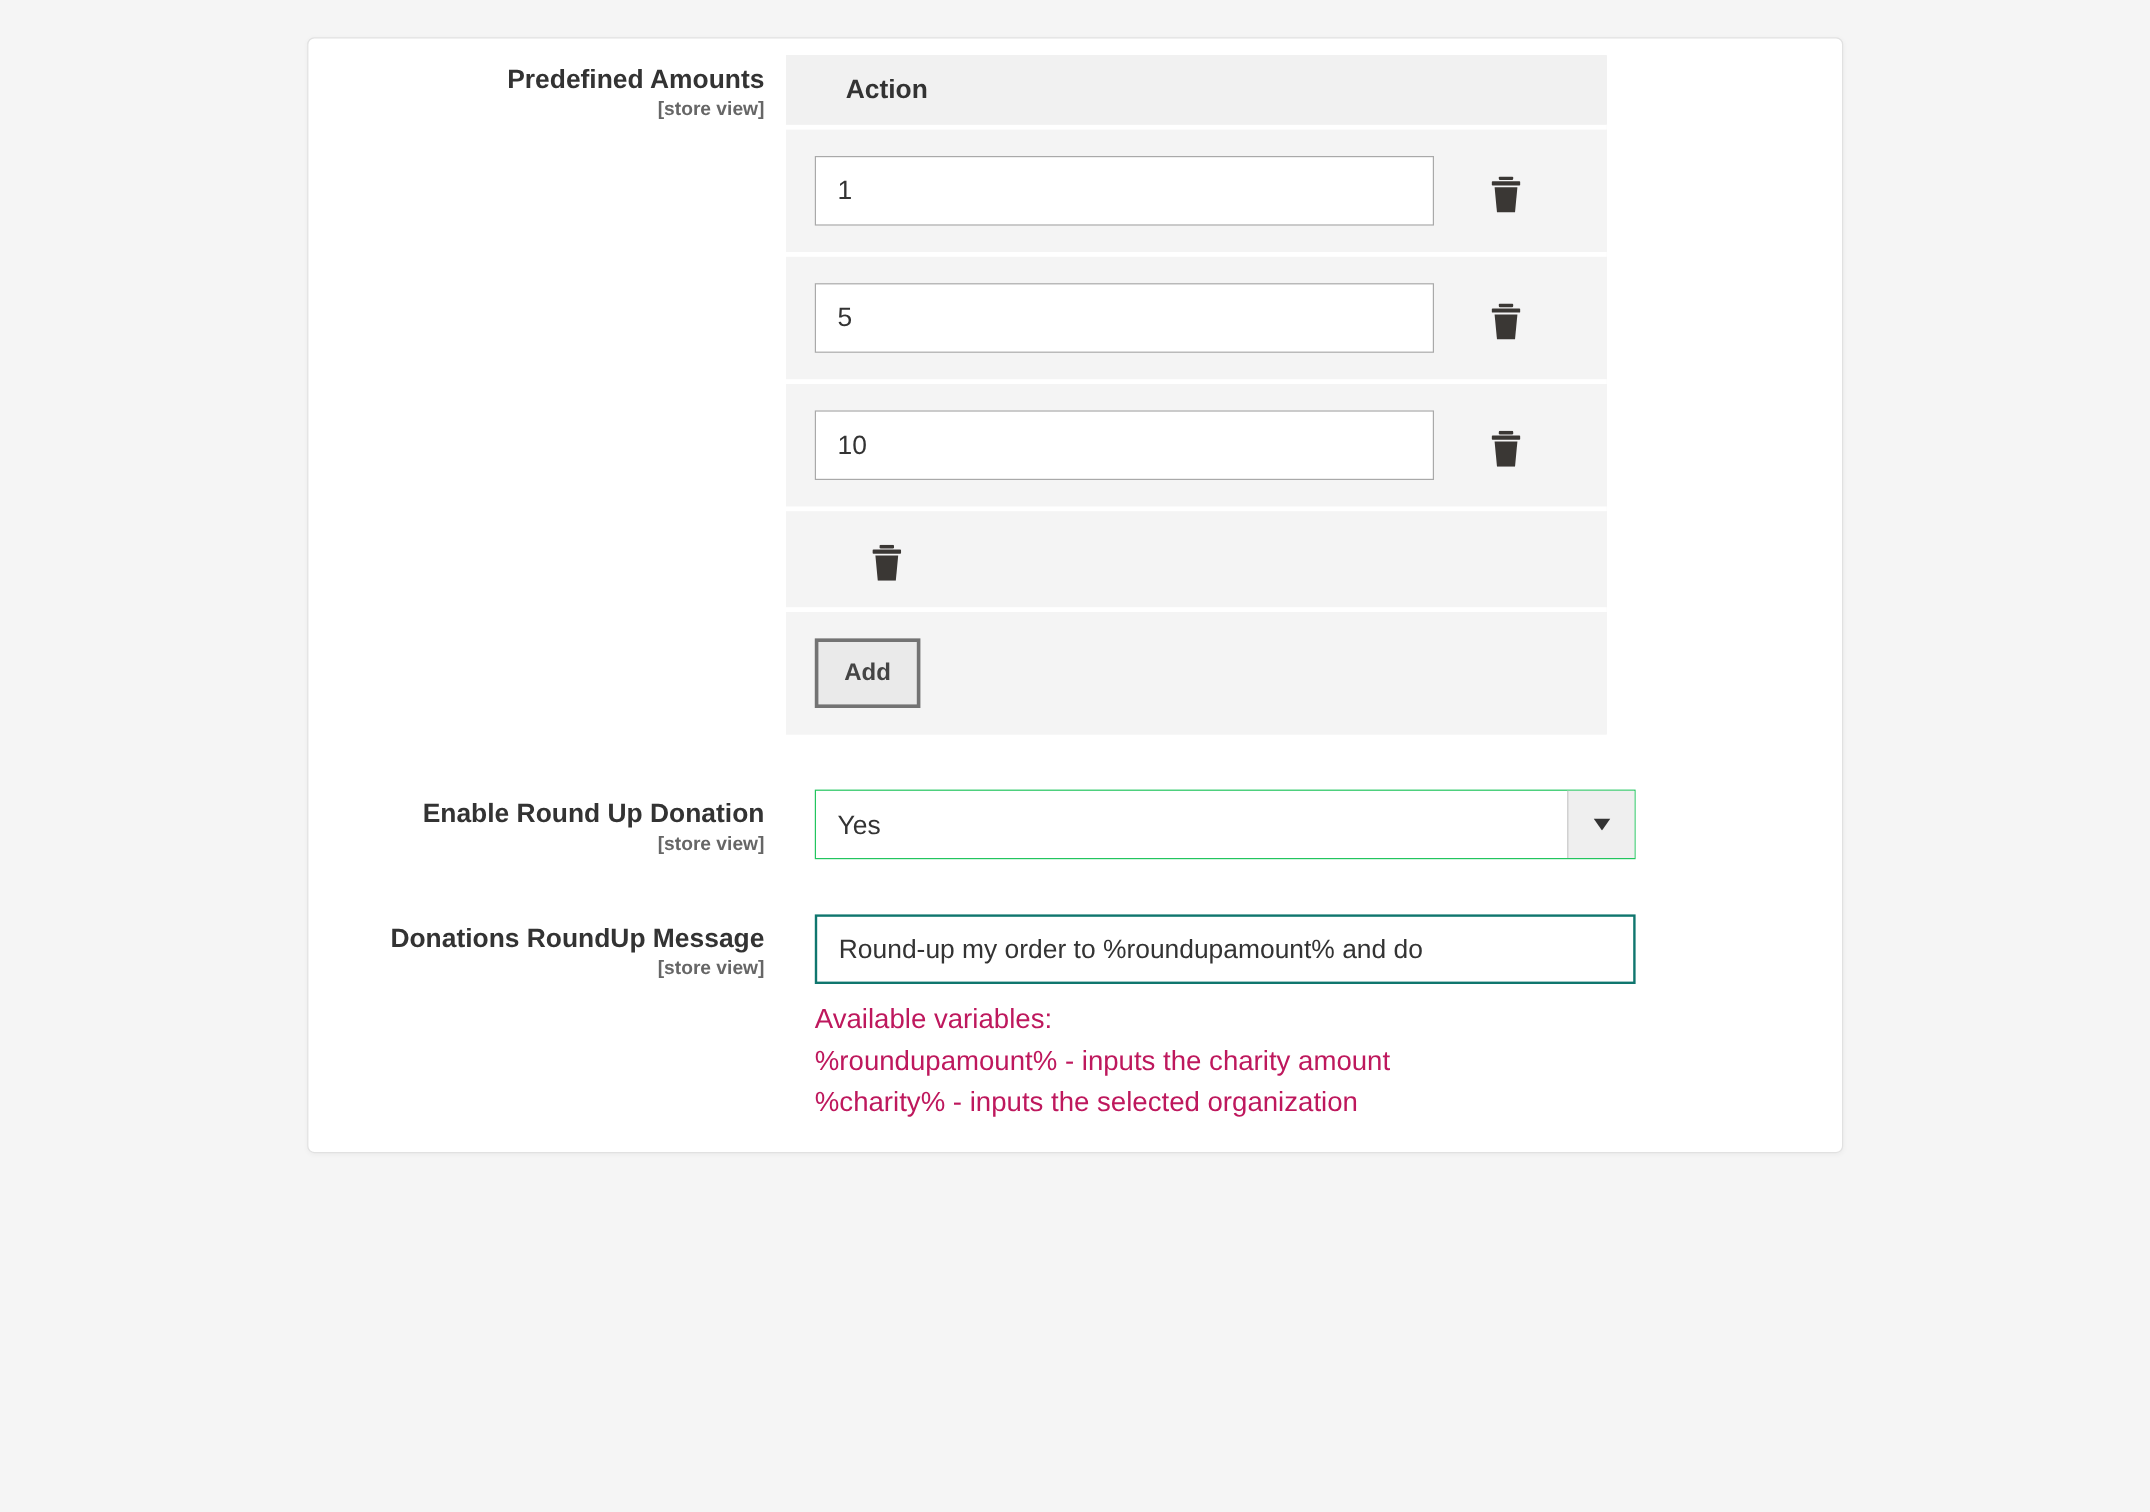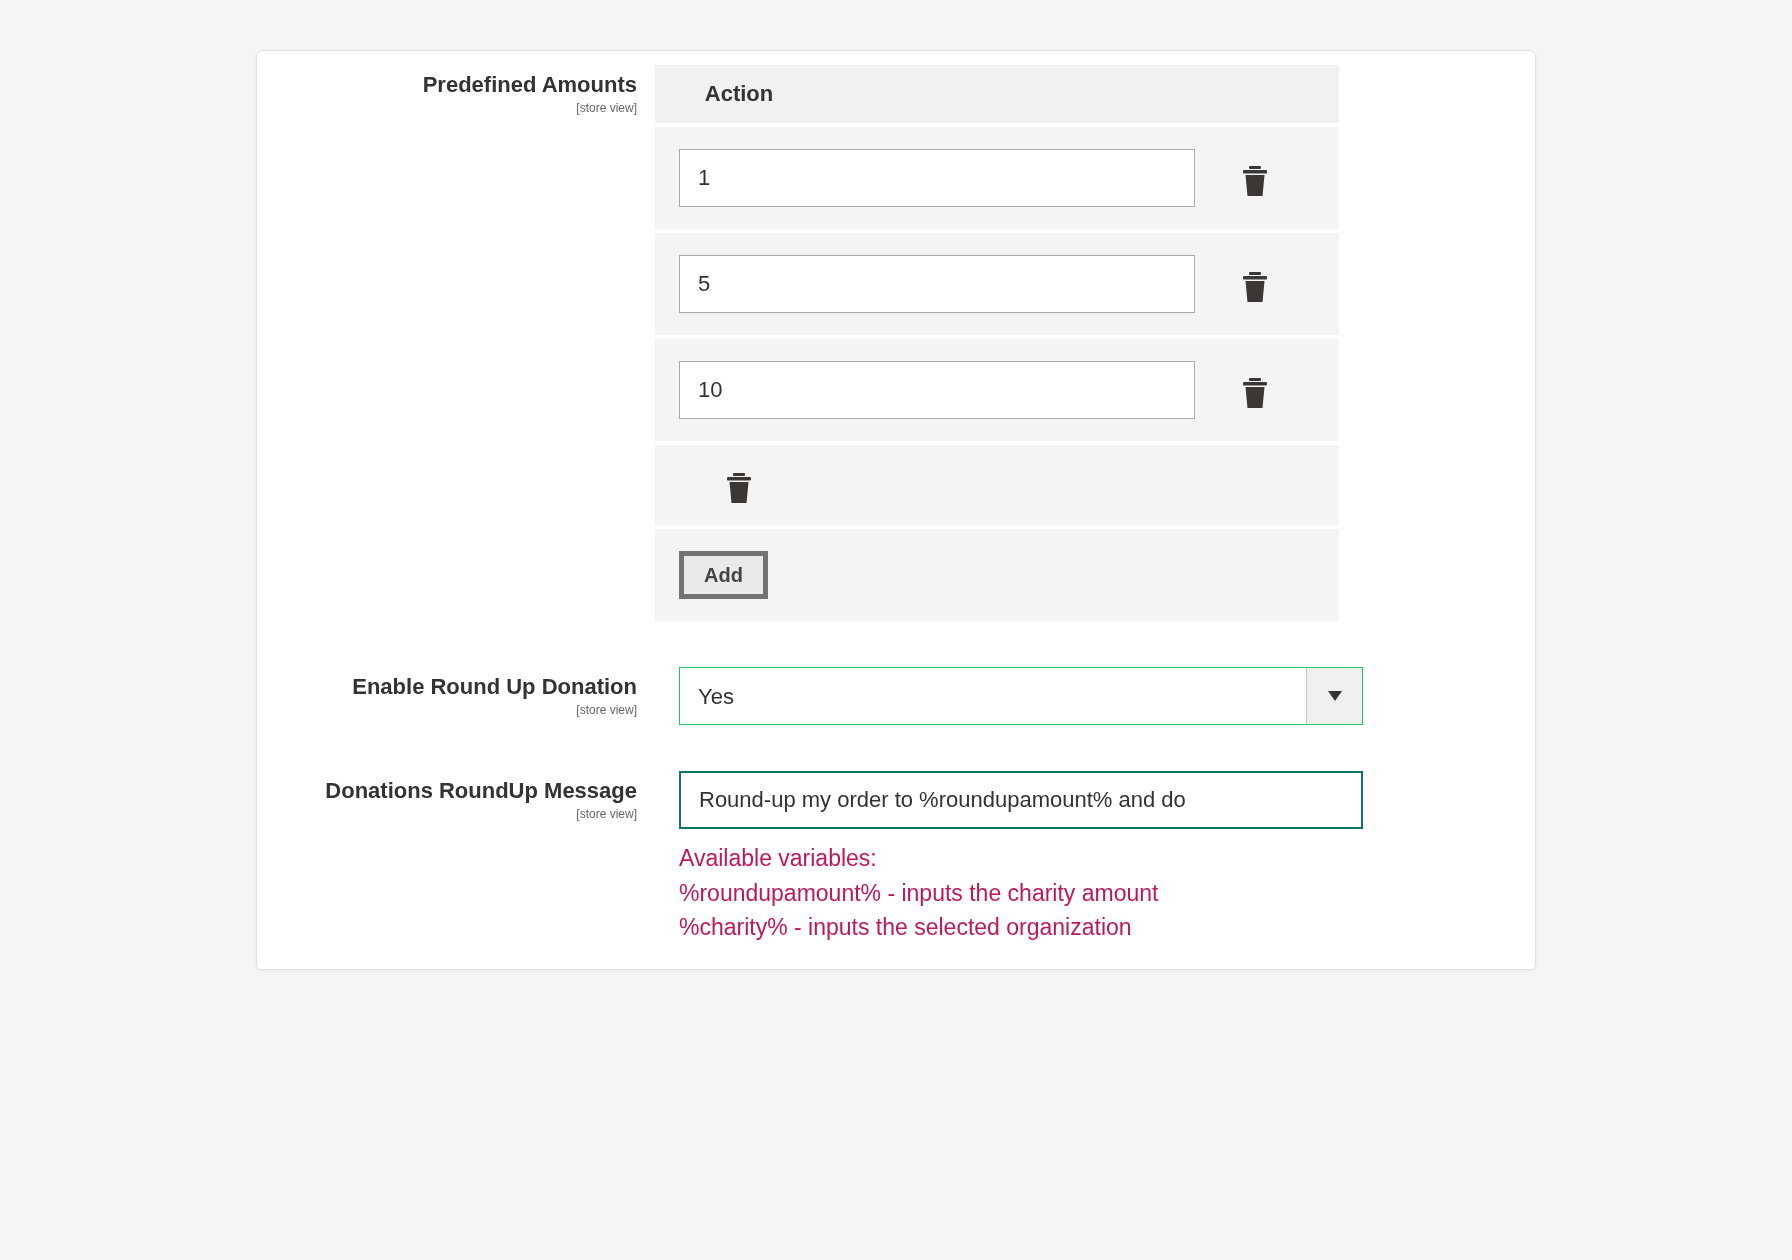--- a/index.html
+++ b/index.html
@@ -5,21 +5,21 @@
   * { box-sizing: border-box; }
   html, body {
     margin: 0; padding: 0;
     background: #f5f5f5;
     font-family: -apple-system, BlinkMacSystemFont, "Segoe UI", Helvetica, Arial, sans-serif;
     color: #333;
   }
   .page {
     width: 1280px;
     margin: 0 auto;
-    padding: 50px 0 60px 0;
+    padding: 31px 0 60px 0;
   }
   .card {
     background: #fff;
     border: 1px solid #e1e1e1;
     border-radius: 6px;
     box-shadow: 0 1px 4px rgba(0,0,0,0.04);
     padding: 14px 18px 24px 18px;
   }
   .row {
     display: flex;
@@ -33,24 +33,25 @@
     padding-right: 18px;
     padding-top: 6px;
   }
   .label-col .main-label {
     font-size: 22px;
     font-weight: 600;
     color: #333;
     line-height: 1.25;
   }
   .label-col .scope {
-    font-size: 12px;
+    font-size: 16px;
     color: #666;
     line-height: 1.2;
     margin-top: 2px;
+    font-weight: bold;
   }
   .value-col {
     flex: 1 1 auto;
     min-width: 0;
   }
 
   
   .amt-table {
     background: #f1f1f1;
     border-collapse: separate;
@@ -113,28 +114,28 @@
     width: 24px; height: 30px;
     display: block;
   }
   .amt-add-row {
     padding: 22px 24px;
     background: #f4f4f4;
     border-top: 4px solid #fff;
     display: flex;
   }
   .add-btn {
-    height: 48px;
+    height: 58px;
     min-width: 88px;
     padding: 0 20px;
     font-size: 20px;
     font-weight: 700;
     color: #444;
     background: #eaeaea;
-    border: 5px solid #737373;
+    border: 3px solid #737373;
     cursor: pointer;
   }
 
   
   .select-wrap {
     position: relative;
     width: 684px;
     height: 58px;
     border: 1px solid #22c55e;
     background: #fff;

